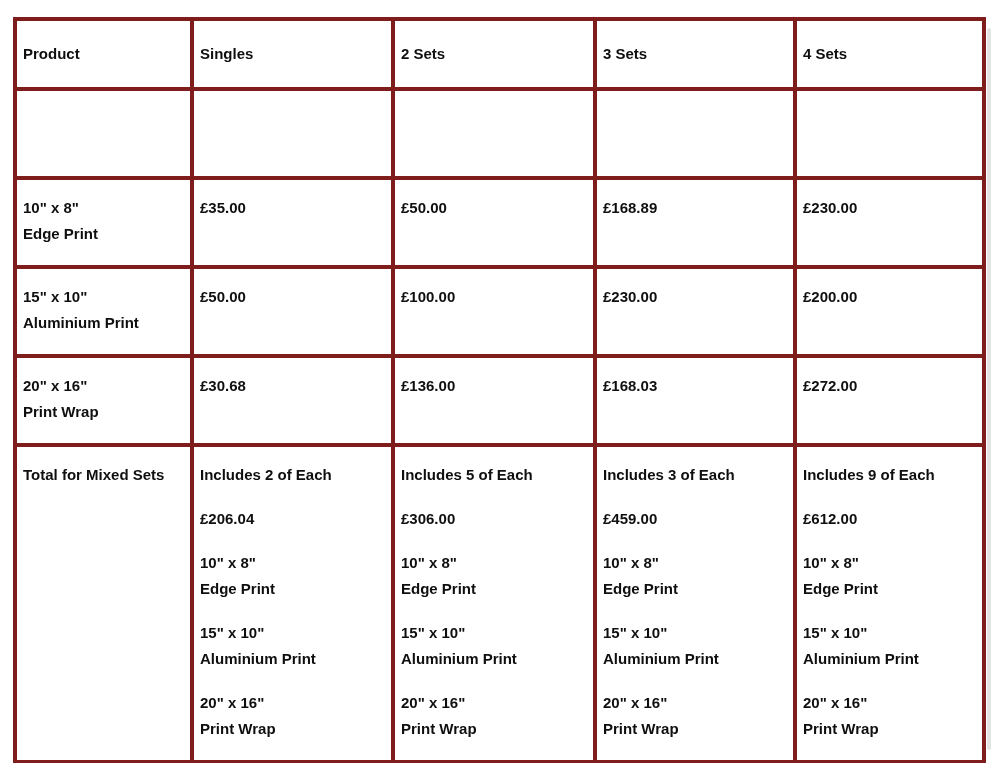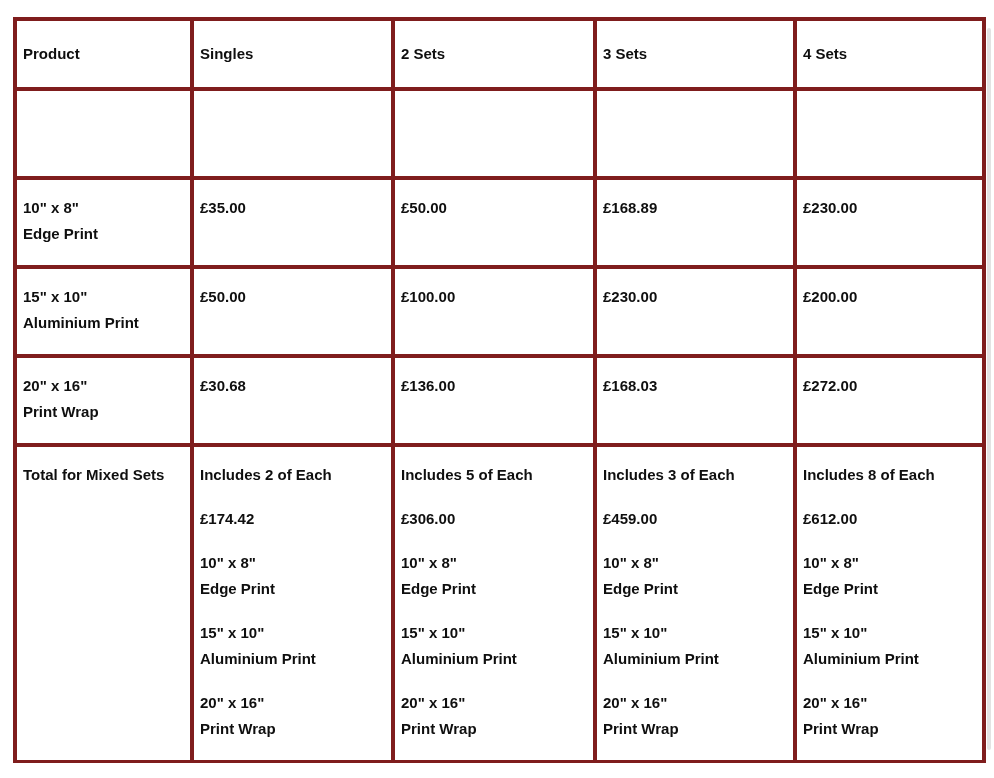--- a/index.html
+++ b/index.html
@@ -113,21 +113,21 @@
       <td>£136.00</td>
       <td>£168.03</td>
       <td>£272.00</td>
     </tr>
 
     <tr class="r-mixed">
       <td>Total for Mixed Sets</td>
 
       <td>
         <p>Includes 2 of Each</p>
-        <p>£174.42</p>
+        <p>£206.04</p>
         <p>
           <span>10" x 8"</span><br>
           <span>Edge Print</span>
         </p>
         <p>
           <span>15" x 10"</span><br>
           <span>Aluminium Print</span>
         </p>
         <p>
           <span>20" x 16"</span><br>
@@ -163,21 +163,21 @@
           <span>15" x 10"</span><br>
           <span>Aluminium Print</span>
         </p>
         <p>
           <span>20" x 16"</span><br>
           <span>Print Wrap</span>
         </p>
       </td>
 
       <td>
-        <p>Includes 8 of Each</p>
+        <p>Includes 9 of Each</p>
         <p>£612.00</p>
         <p>
           <span>10" x 8"</span><br>
           <span>Edge Print</span>
         </p>
         <p>
           <span>15" x 10"</span><br>
           <span>Aluminium Print</span>
         </p>
         <p>

